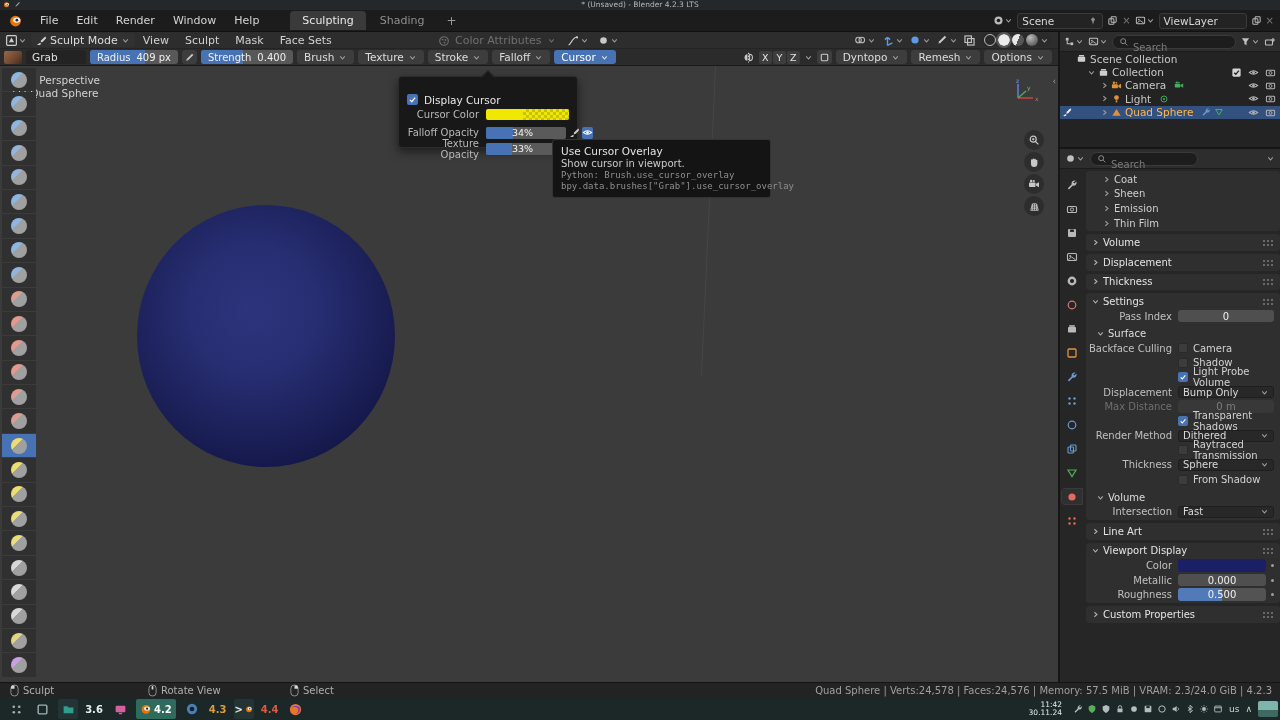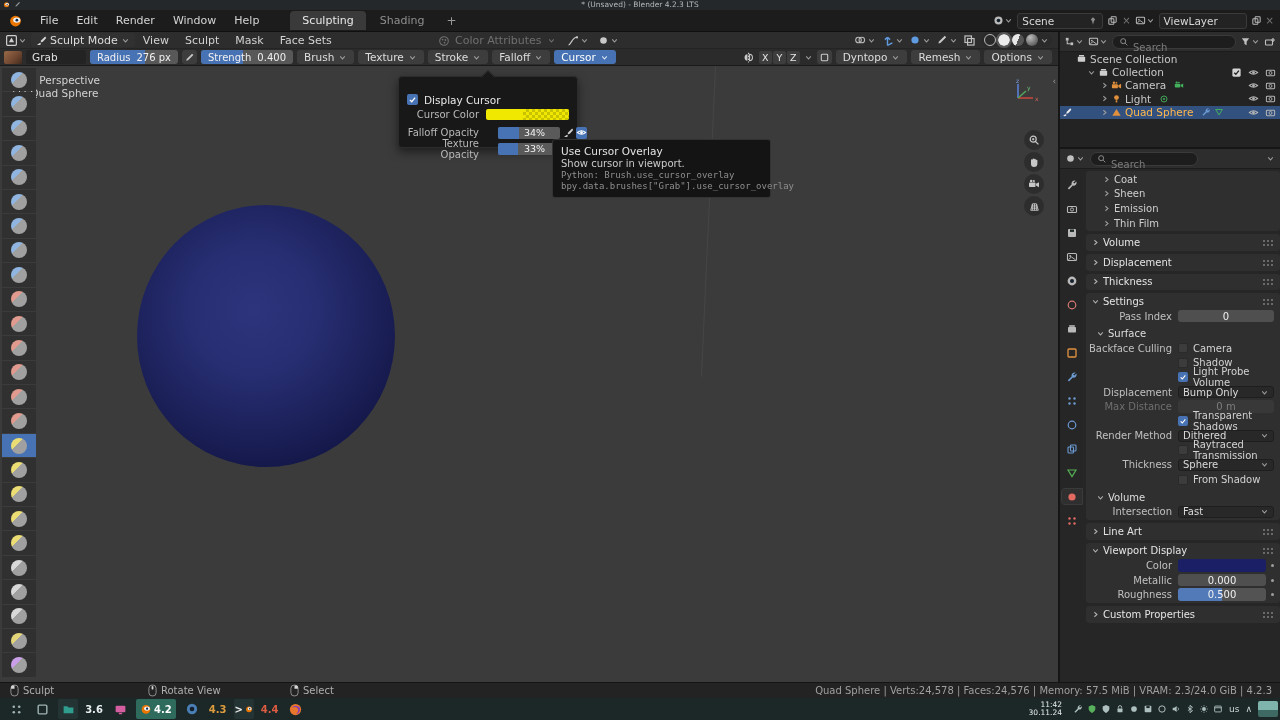--- a/index.html
+++ b/index.html
@@ -82,22 +82,22 @@
   .pop-row { display:flex; align-items:center; height:15px; padding:0 8px; }
   .pop-label { width:72px; text-align:right; margin-right:7px; font-size:10px; color:#b9b9b9; flex:none; }
   .cbx { width:11px; height:11px; border-radius:2px; display:flex; align-items:center; justify-content:center; flex:none; }
   .cbx.on { background:#4772b3; }
   .cbx.off { background:#3c3c3c; border:1px solid #2a2a2a; }
   #cursor-swatch { position:relative; width:92px; height:11px; border-radius:2px; overflow:hidden; background:#f0e800; }
   #cursor-swatch .alpha { position:absolute; right:0; top:0; bottom:0; width:46px;
        background-image:linear-gradient(45deg,#c9c200 25%,transparent 25%,transparent 75%,#c9c200 75%),
                         linear-gradient(45deg,#c9c200 25%,transparent 25%,transparent 75%,#c9c200 75%);
        background-size:6px 6px; background-position:0 0,3px 3px; }
-  .mini-slider { position:relative; width:62px; height:12px; background:#5a5a5a; border-radius:2px;
-                 overflow:hidden; font-size:9.5px; color:#f2f2f2; flex:none;margin-left:12px; }
+  .mini-slider { position:relative; width:80px; height:12px; background:#5a5a5a; border-radius:2px;
+                 overflow:hidden; font-size:9.5px; color:#f2f2f2; flex:none; }
   .mini-slider .fill { position:absolute; left:0; top:0; bottom:0; background:#4772b3; }
   .mini-slider .v { position:absolute; left:26px; top:0.5px; }
   .eye-btn { width:16px; height:12px; background:#4772b3; border-radius:2px; margin-left:2px;
              display:flex; align-items:center; justify-content:center; }
 
   
   #tooltip { left:552px; top:73px; width:219px; background:#141414; border:1px solid #333;
              border-radius:3px; padding:5px 8px 6px 8px; z-index:10; }
   #tooltip .tt1 { font-size:10.5px; color:#e3e3e3; }
   #tooltip .tt2 { font-size:10px; color:#cbcbcb; margin-top:1px; }
@@ -385,21 +385,21 @@
       </svg>
     </span>
 </div>
 
 <div id="tool-row" class="abs">
   <span class="brush-thumb"></span>
   <span class="name-field">Grab</span>
   <span class="slider" style="width:88px;">
     <span class="fill" id="radius-fill" style="width: 62%;"></span>
     <span class="slab">Radius</span>
-    <span class="sval">276 px</span>
+    <span class="sval">409 px</span>
   </span>
   <span class="sq-btn" id="pressure-radius">
       <svg width="11" height="11" viewBox="0 0 12 12">
         <path d="M8.8 1.8 L10.2 3.2 L4.4 9 L2.4 9.6 L3 7.6 Z" fill="#c9c9c9"></path>
       </svg>
     </span>
   <span class="slider" style="width:92px;">
     <span class="fill" id="strength-fill" style="width: 46%;"></span>
     <span class="slab">Strength</span>
     <span class="sval">0.400</span>

